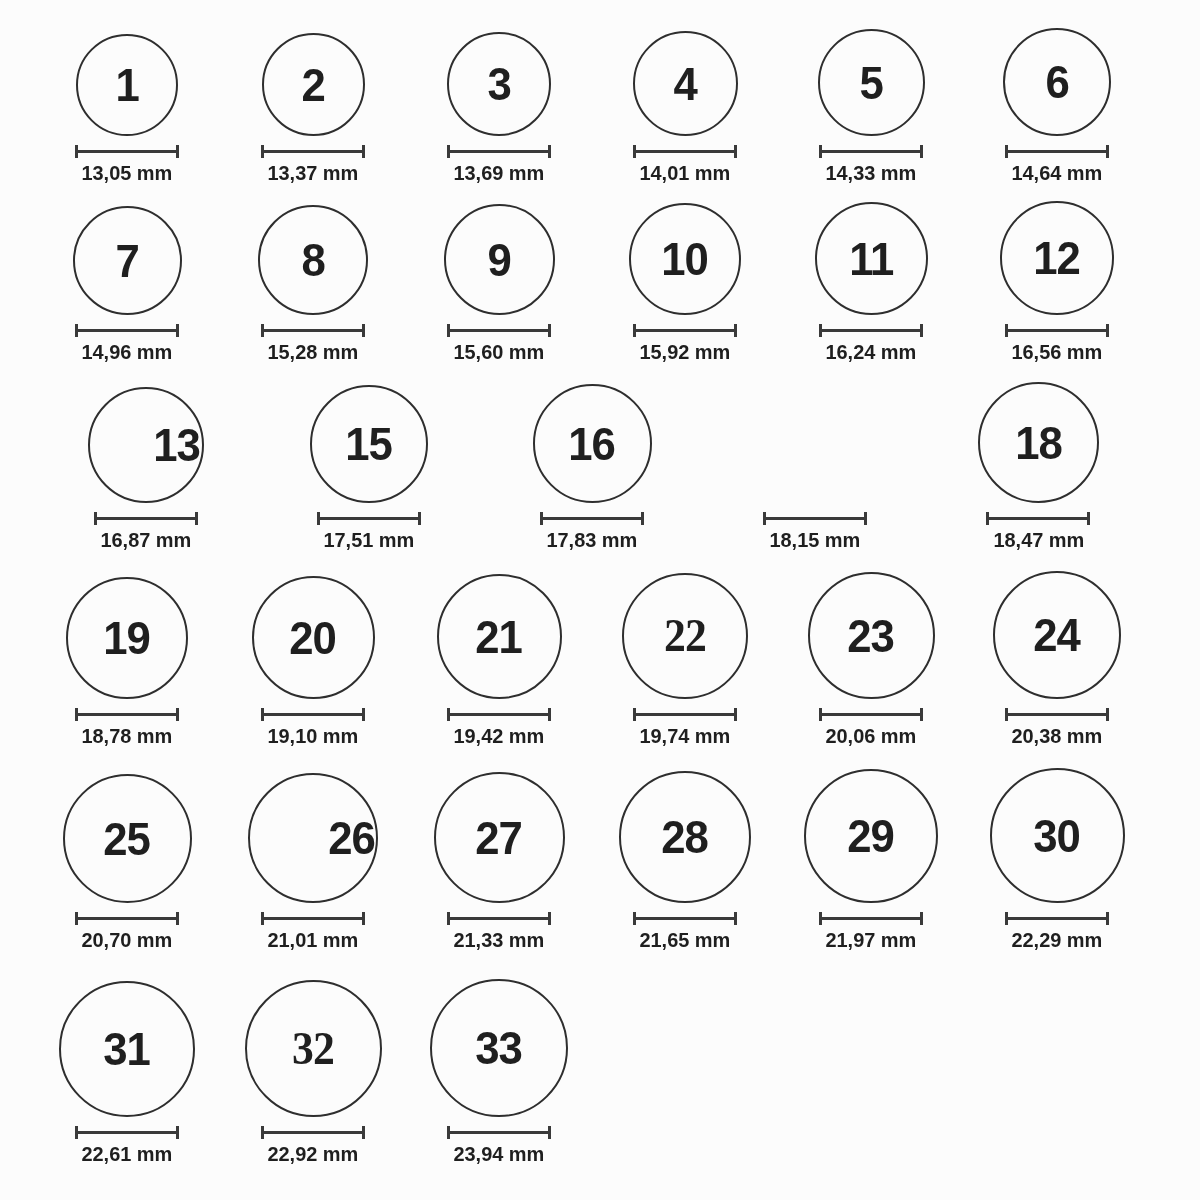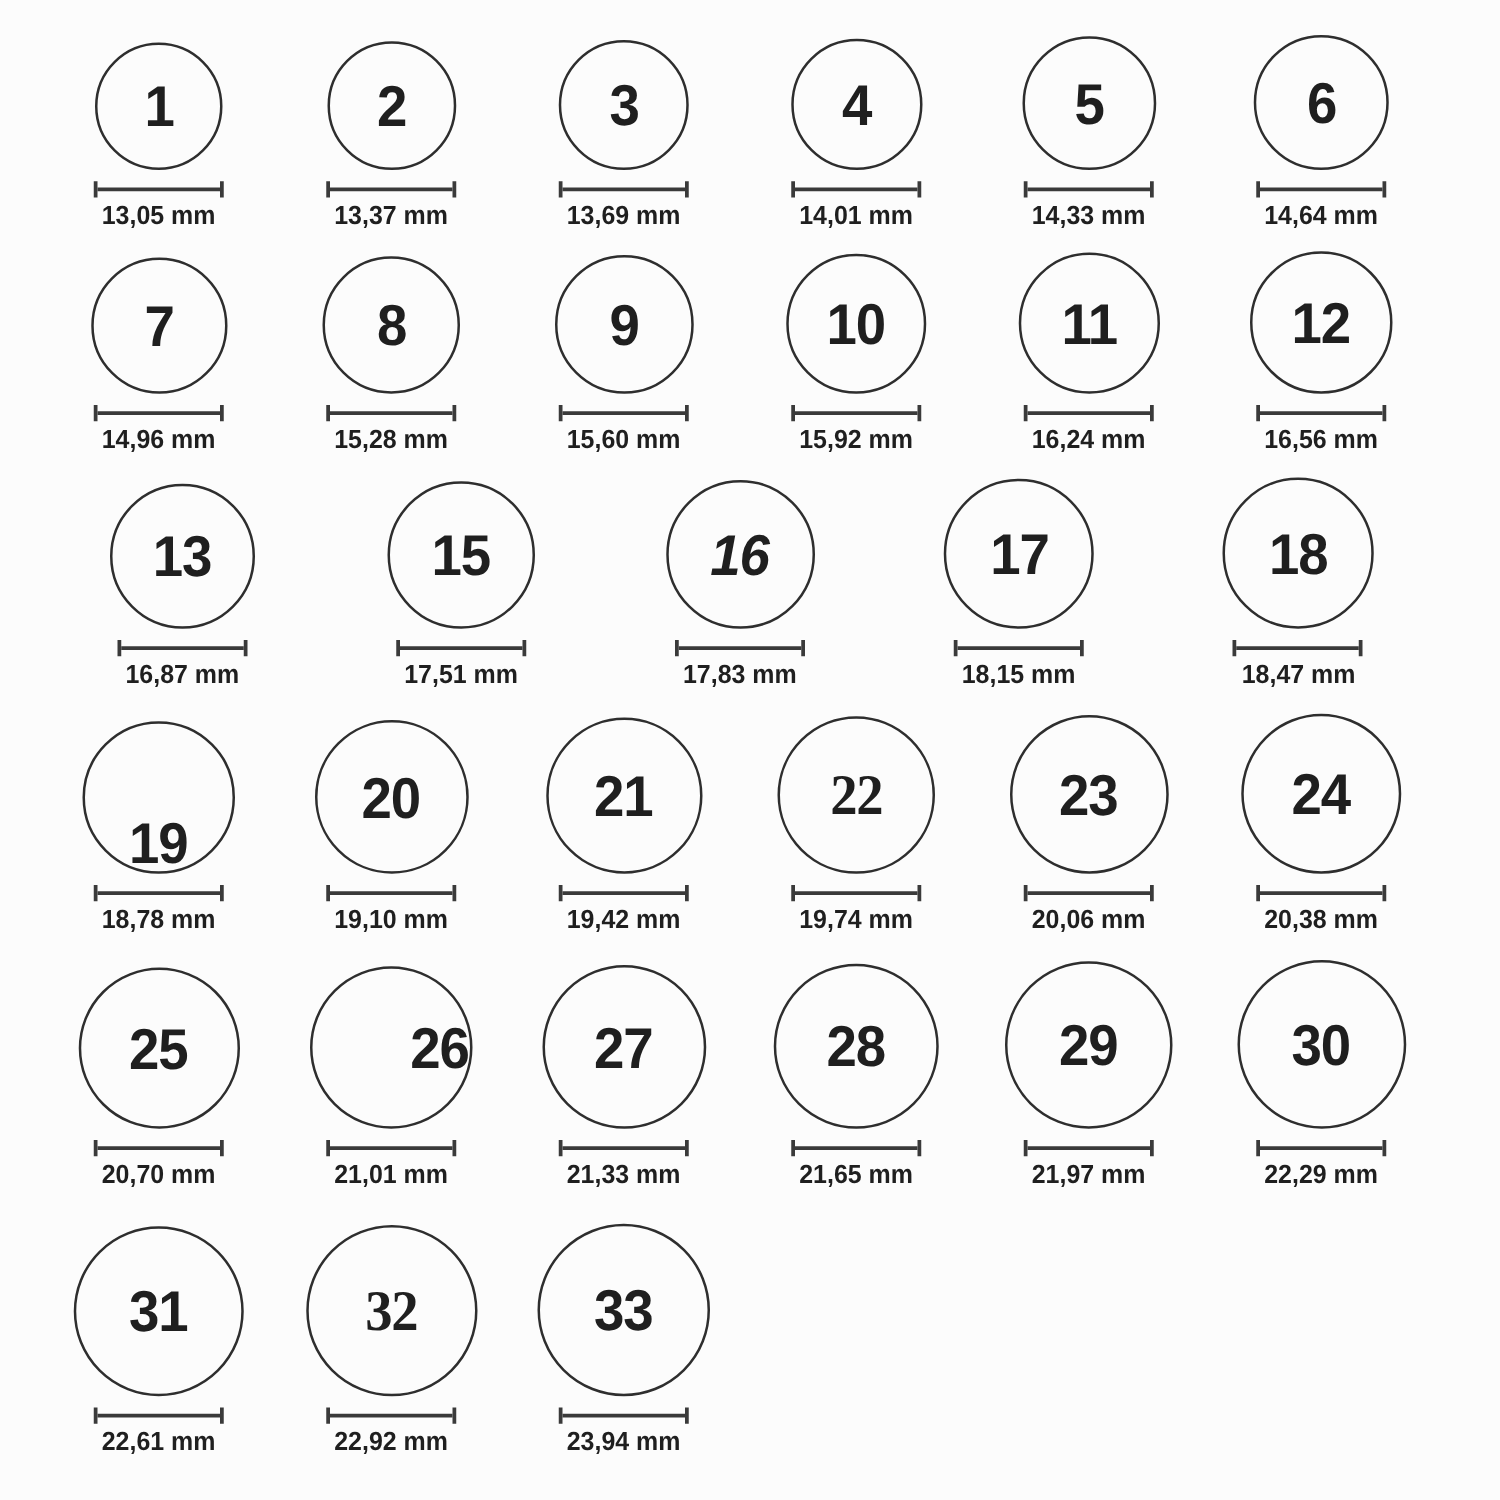--- a/index.html
+++ b/index.html
@@ -149,63 +149,60 @@
   <div class="cell">
     <div class="circle" style="width: 114px; height: 114px;">
       <span class="num">12</span>
     </div>
     <div class="dim-line"></div>
     <span class="dim-label">16,56 mm</span>
   </div>
 </div>
     <div class="row r3">
   <div class="cell">
-    <div class="circle" style="width: 116px; height: 116px;">
+    <div class="circle" style="width: 116px; height: 116px; justify-content: flex-end;">
       <span class="num">13</span>
     </div>
     <div class="dim-line"></div>
     <span class="dim-label">16,87 mm</span>
   </div>
 
 
   <div class="cell">
     <div class="circle" style="width: 118px; height: 118px;">
       <span class="num">15</span>
     </div>
     <div class="dim-line"></div>
     <span class="dim-label">17,51 mm</span>
   </div>
 
   <div class="cell">
-    <div class="circle" style="width: 119px; height: 119px; font-style: italic;">
+    <div class="circle" style="width: 119px; height: 119px;">
       <span class="num">16</span>
     </div>
     <div class="dim-line"></div>
     <span class="dim-label">17,83 mm</span>
   </div>
 
   <div class="cell">
-    <div class="circle" style="width: 120px; height: 120px;">
-      <span class="num">17</span>
-    </div>
     <div class="dim-line"></div>
     <span class="dim-label">18,15 mm</span>
   </div>
 
   <div class="cell">
     <div class="circle" style="width: 121px; height: 121px;">
       <span class="num">18</span>
     </div>
     <div class="dim-line"></div>
     <span class="dim-label">18,47 mm</span>
   </div>
 </div>
     <div class="row r4">
   <div class="cell">
-    <div class="circle" style="width: 122px; height: 122px; align-items: flex-end;">
+    <div class="circle" style="width: 122px; height: 122px;">
       <span class="num">19</span>
     </div>
     <div class="dim-line"></div>
     <span class="dim-label">18,78 mm</span>
   </div>
 
   <div class="cell">
     <div class="circle" style="width: 123px; height: 123px;">
       <span class="num">20</span>
     </div>

